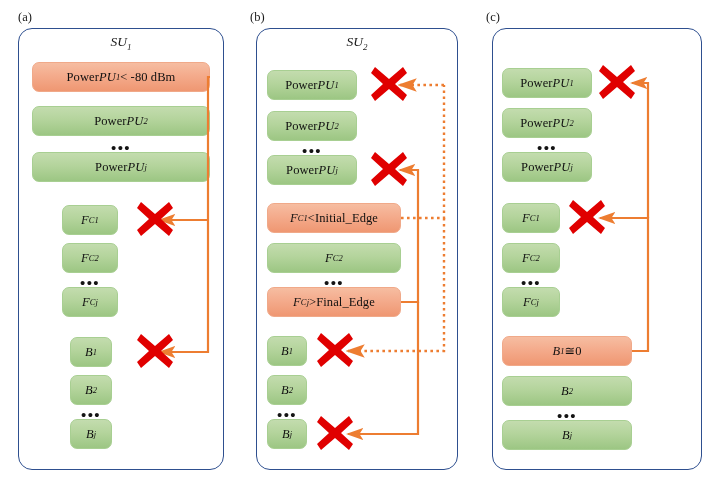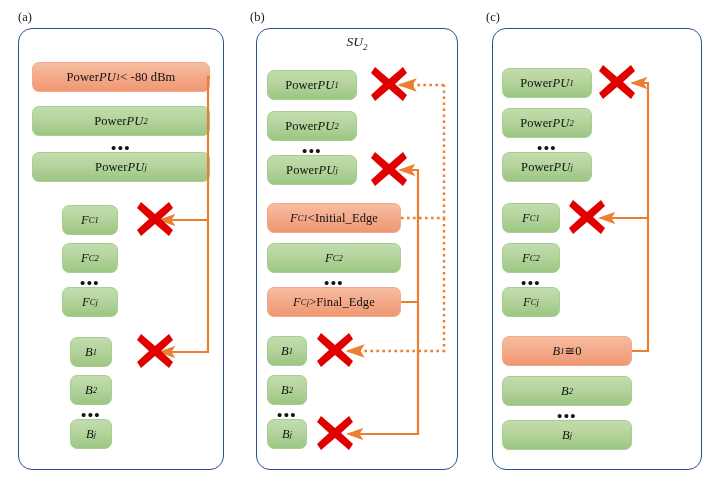--- a/index.html
+++ b/index.html
@@ -82,20 +82,21 @@
   
   .wires{position:absolute;left:0;top:0;width:712px;height:486px;pointer-events:none;}
 </style>
 </head>
 <body>
 
 <div class="stage">
 
   <div class="panel-label" style="left:18px;top:10px;">(a)</div>
   <div class="panel" style="left:18px;top:28px;width:206px;height:442px;"></div>
+  <div class="panel-title" style="left:18px;top:34px;width:206px;"><span>SU</span><sub>1</sub></div>
 
   <div class="box salmon" style="left:32px;top:62px;width:178px;height:30px;">
     <span>Power </span>
       <i>PU</i>
       <sub>1</sub>
       <span>&lt; -80 dBm</span>
   </div>
 
   <div class="box green" style="left:32px;top:106px;width:178px;height:30px;">
     <span>Power </span>

